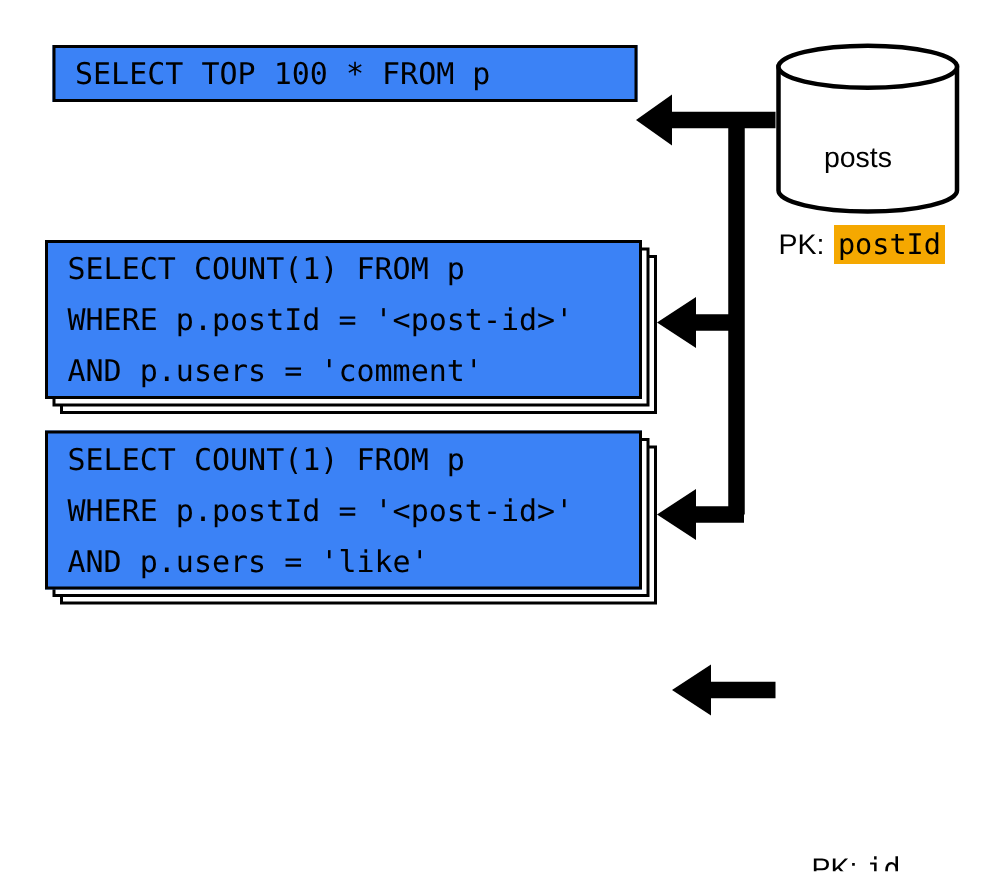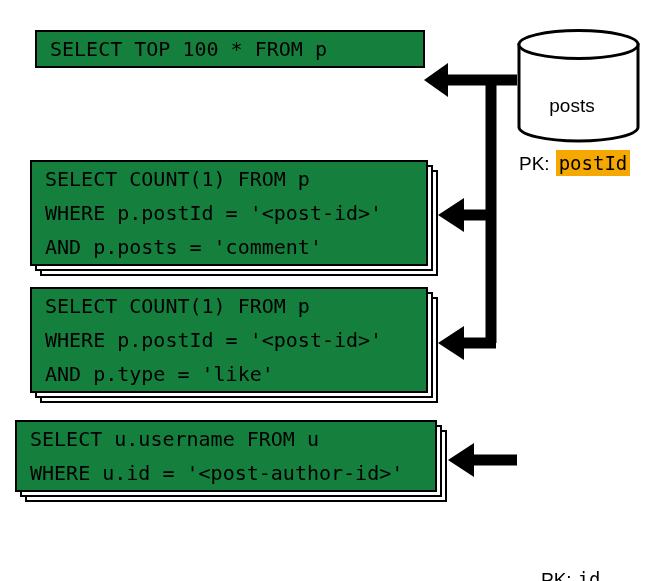--- a/index.html
+++ b/index.html
@@ -3,21 +3,21 @@
 <meta charset="utf-8">
 <style>
   html, body { margin: 0; padding: 0; background: #fff; }
   .canvas {
     position: relative; width: 661px; height: 581px; background: #fff;
     overflow: hidden;
     font-family: "DejaVu Sans Mono", "Liberation Mono", monospace;
   }
   .arrows { position: absolute; left: 0; top: 0; width: 661px; height: 581px; z-index: 1; pointer-events: none; }
   .qbox {
-    position: absolute; box-sizing: border-box; background: #15803d;
+    position: absolute; box-sizing: border-box; background: #3b82f6;
     border: 2px solid #000; z-index: 2;
   }
   .stacked {
     box-shadow:
       5px 5px 0 -2px #fff, 5px 5px 0 0 #000,
       10px 10px 0 -2px #fff, 10px 10px 0 0 #000;
   }
   .line {
     height: 34px; padding-left: 13px; white-space: pre;
     font: 20px/34px "DejaVu Sans Mono", "Liberation Mono", monospace;
@@ -53,33 +53,29 @@
     <polygon points="474,443 474,477 448,460" fill="#000"></polygon>
   </svg>
 
   <div class="qbox" style="left:35px; top:30px; width:390px;">
     <div class="line">SELECT TOP 100 * FROM p</div>
   </div>
 
   <div class="qbox stacked" style="left:30px; top:160px; width:398px;">
     <div class="line">SELECT COUNT(1) FROM p</div>
     <div class="line">WHERE p.postId = '&lt;post-id&gt;'</div>
-    <div class="line">AND p.posts = 'comment'</div>
+    <div class="line">AND p.users = 'comment'</div>
   </div>
 
   <div class="qbox stacked" style="left:30px; top:287px; width:398px;">
     <div class="line">SELECT COUNT(1) FROM p</div>
     <div class="line">WHERE p.postId = '&lt;post-id&gt;'</div>
-    <div class="line">AND p.type = 'like'</div>
+    <div class="line">AND p.users = 'like'</div>
   </div>
 
-  <div class="qbox stacked" style="left:15px; top:420px; width:422px;">
-    <div class="line">SELECT u.username FROM u</div>
-    <div class="line">WHERE u.id = '&lt;post-author-id&gt;'</div>
-  </div>
 
   <div class="db" style="left:517px; top:27px;">
     <svg width="123" height="118" viewBox="0 0 123 118">
       <path d="M 2 17.5 L 2 100 A 59.5 14 0 0 0 121 100 L 121 17.5 Z" fill="#fff" stroke="#000" stroke-width="3"></path>
       <ellipse cx="61.5" cy="17.5" rx="59.5" ry="14" fill="#fff" stroke="#000" stroke-width="3"></ellipse>
     </svg>
     <div class="db-label">posts</div>
   </div>
 
   <div class="pk" style="left:519px; top:152px;"><span>PK:</span><span class="mono hl">postId</span></div>

